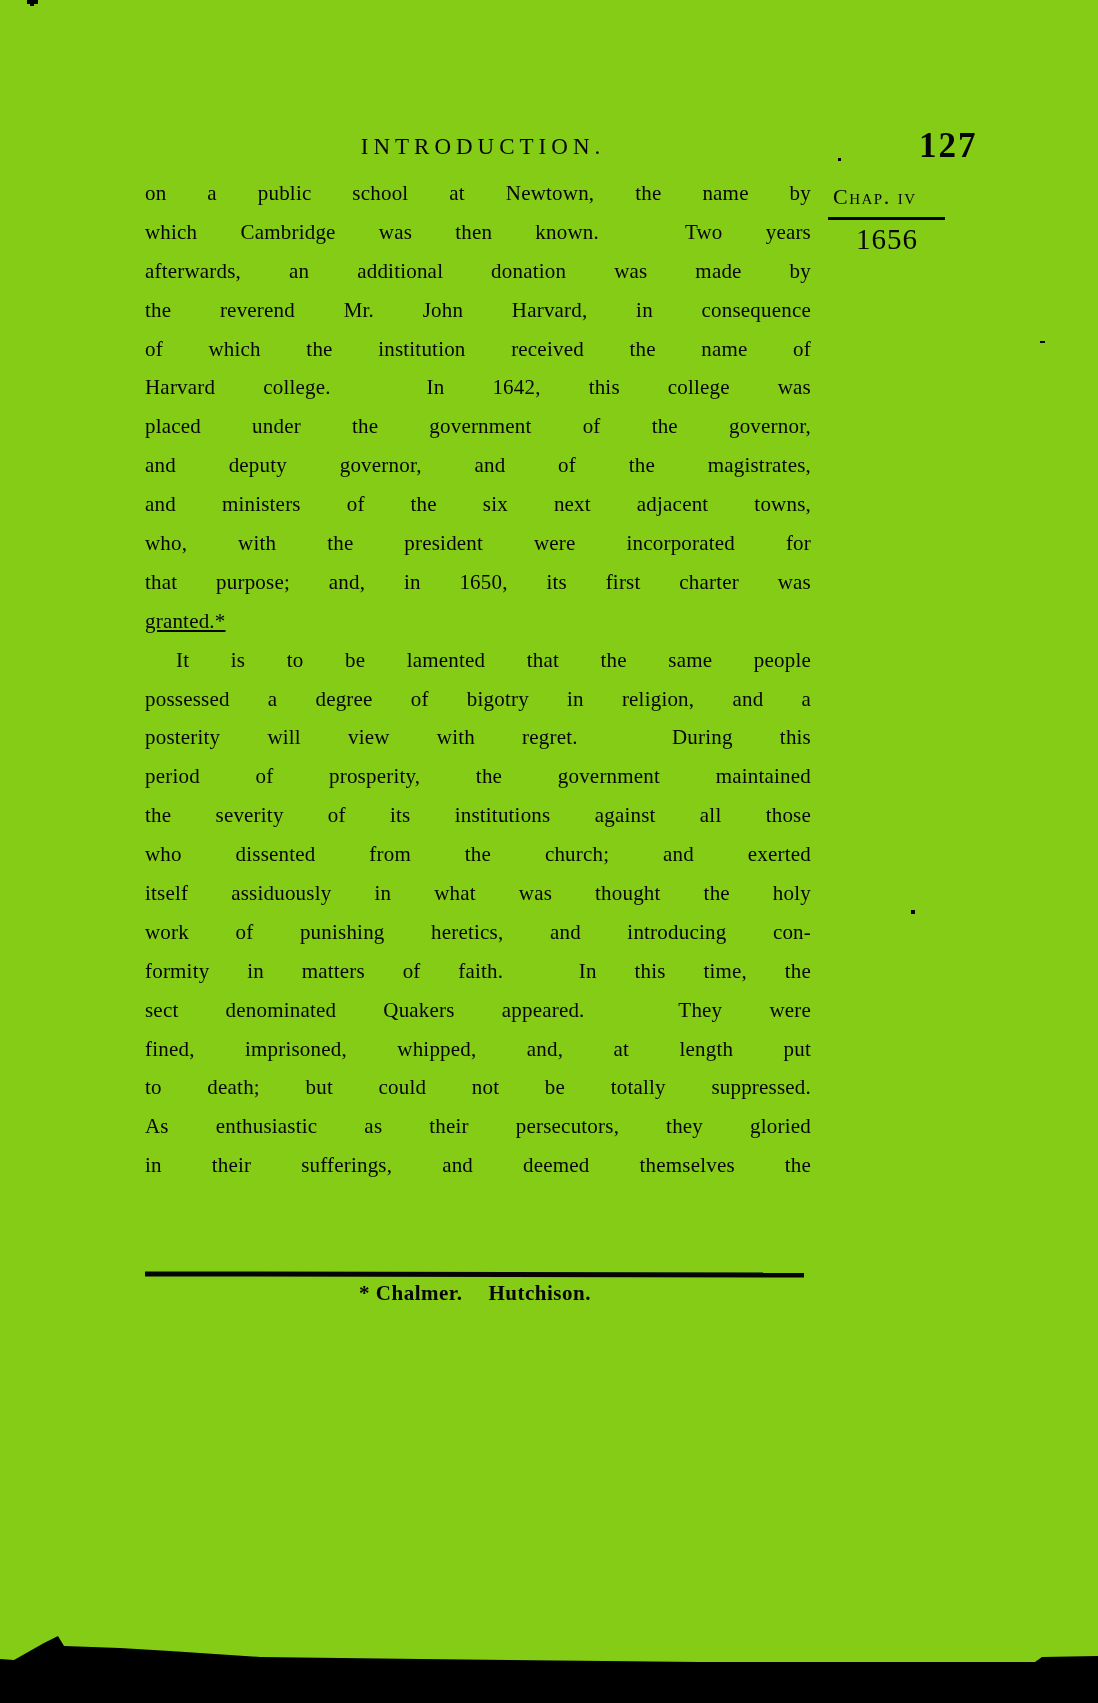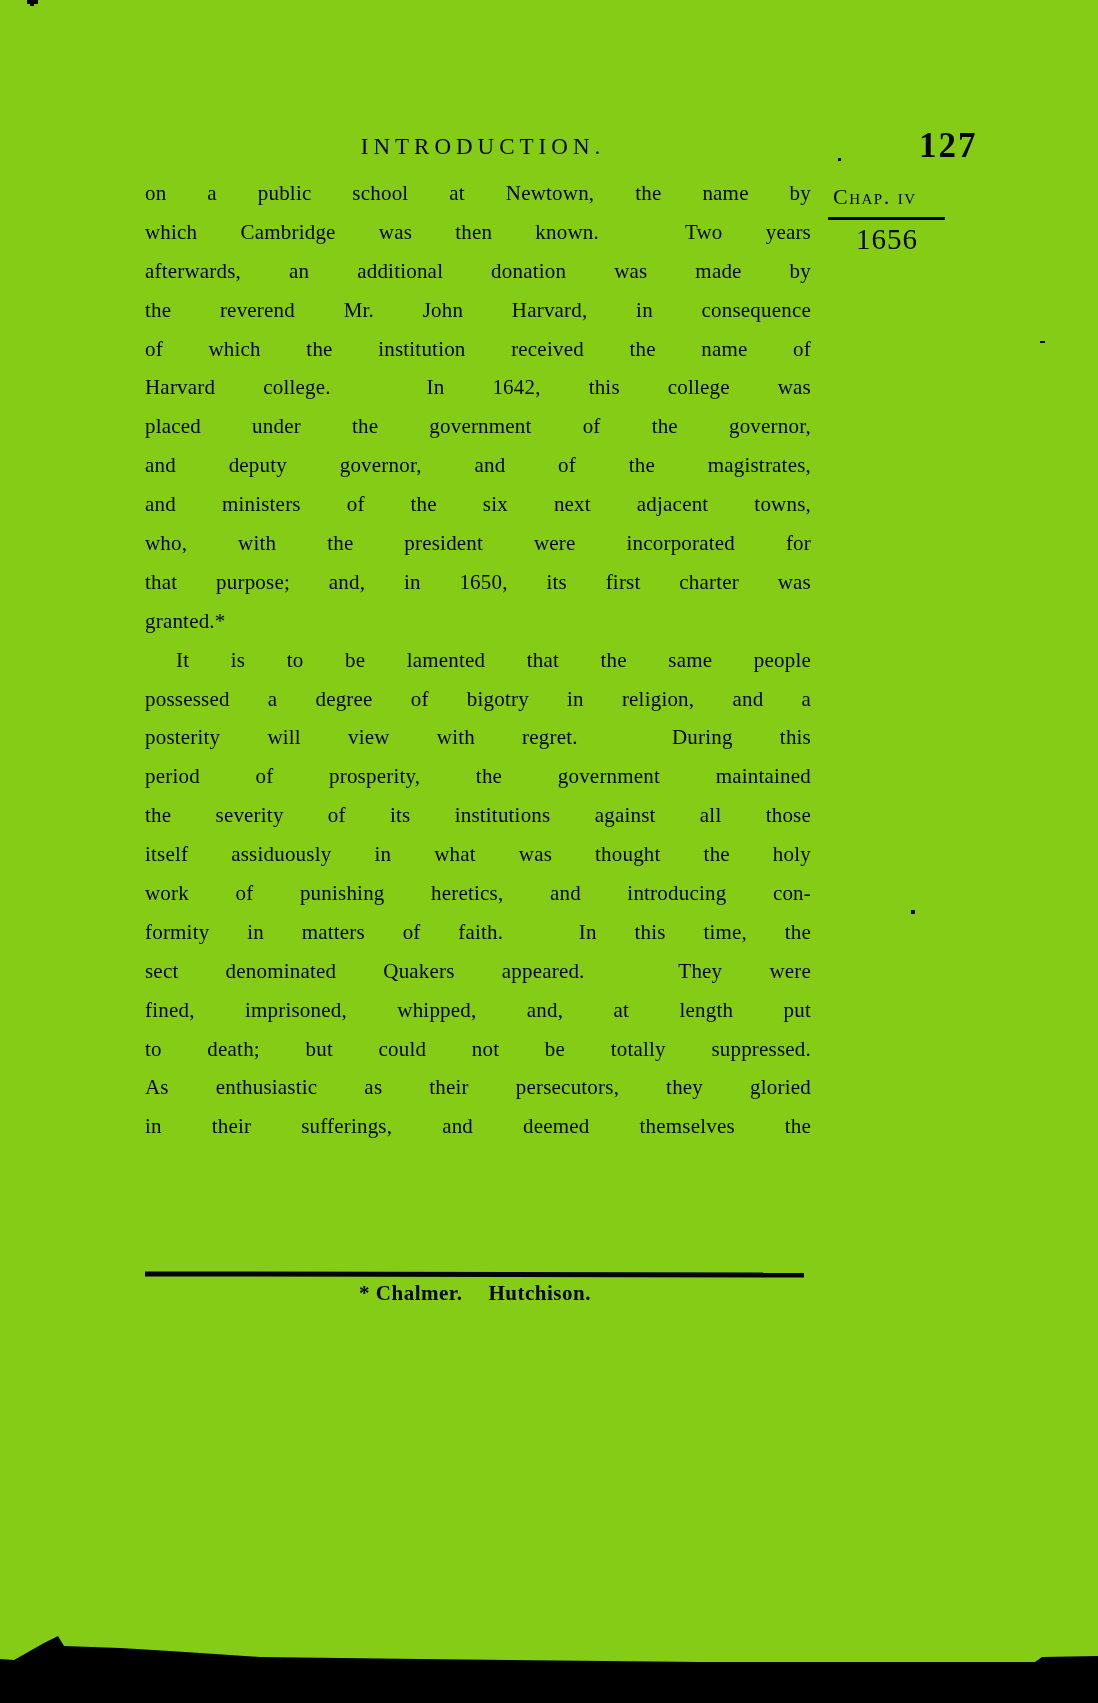--- a/index.html
+++ b/index.html
@@ -39,20 +39,21 @@
     font-size:21px;line-height:38.9px;letter-spacing:0.2px;
     word-spacing:1.5px;
   }
   .line{
     text-align:justify;
     text-align-last:justify;
     height:38.9px;white-space:nowrap;
   }
   .line:nth-child(12),.line:nth-child(28){
     text-align-last:left;
+    text-decoration:underline;
   }
   .line:nth-child(13){
     padding-left:31px;
   }
   .footnote-rule{
     position:absolute;left:145px;top:1272px;width:659px;height:5px;
     background:#050505;transform:rotate(0.1deg);
   }
   .footnote{
     position:absolute;left:145px;top:1281px;width:660px;
@@ -99,20 +100,21 @@
     <div class="line">and deputy governor, and of the magistrates,</div>
     <div class="line">and ministers of the six next adjacent towns,</div>
     <div class="line">who, with the president were incorporated for</div>
     <div class="line">that purpose; and, in 1650, its first charter was</div>
     <div class="line">granted.*</div>
     <div class="line">It is to be lamented that the same people</div>
     <div class="line">possessed a degree of bigotry in religion, and a</div>
     <div class="line">posterity will view with regret.&nbsp; During this</div>
     <div class="line">period of prosperity, the government maintained</div>
     <div class="line">the severity of its institutions against all those</div>
+    <div class="line">who dissented from the church; and exerted</div>
     <div class="line">itself assiduously in what was thought the holy</div>
     <div class="line">work of punishing heretics, and introducing con-</div>
     <div class="line">formity in matters of faith.&nbsp; In this time, the</div>
     <div class="line">sect denominated Quakers appeared.&nbsp; They were</div>
     <div class="line">fined, imprisoned, whipped, and, at length put</div>
     <div class="line">to death; but could not be totally suppressed.</div>
     <div class="line">As enthusiastic as their persecutors, they gloried</div>
     <div class="line">in their sufferings, and deemed themselves the</div>
   </div>
 

